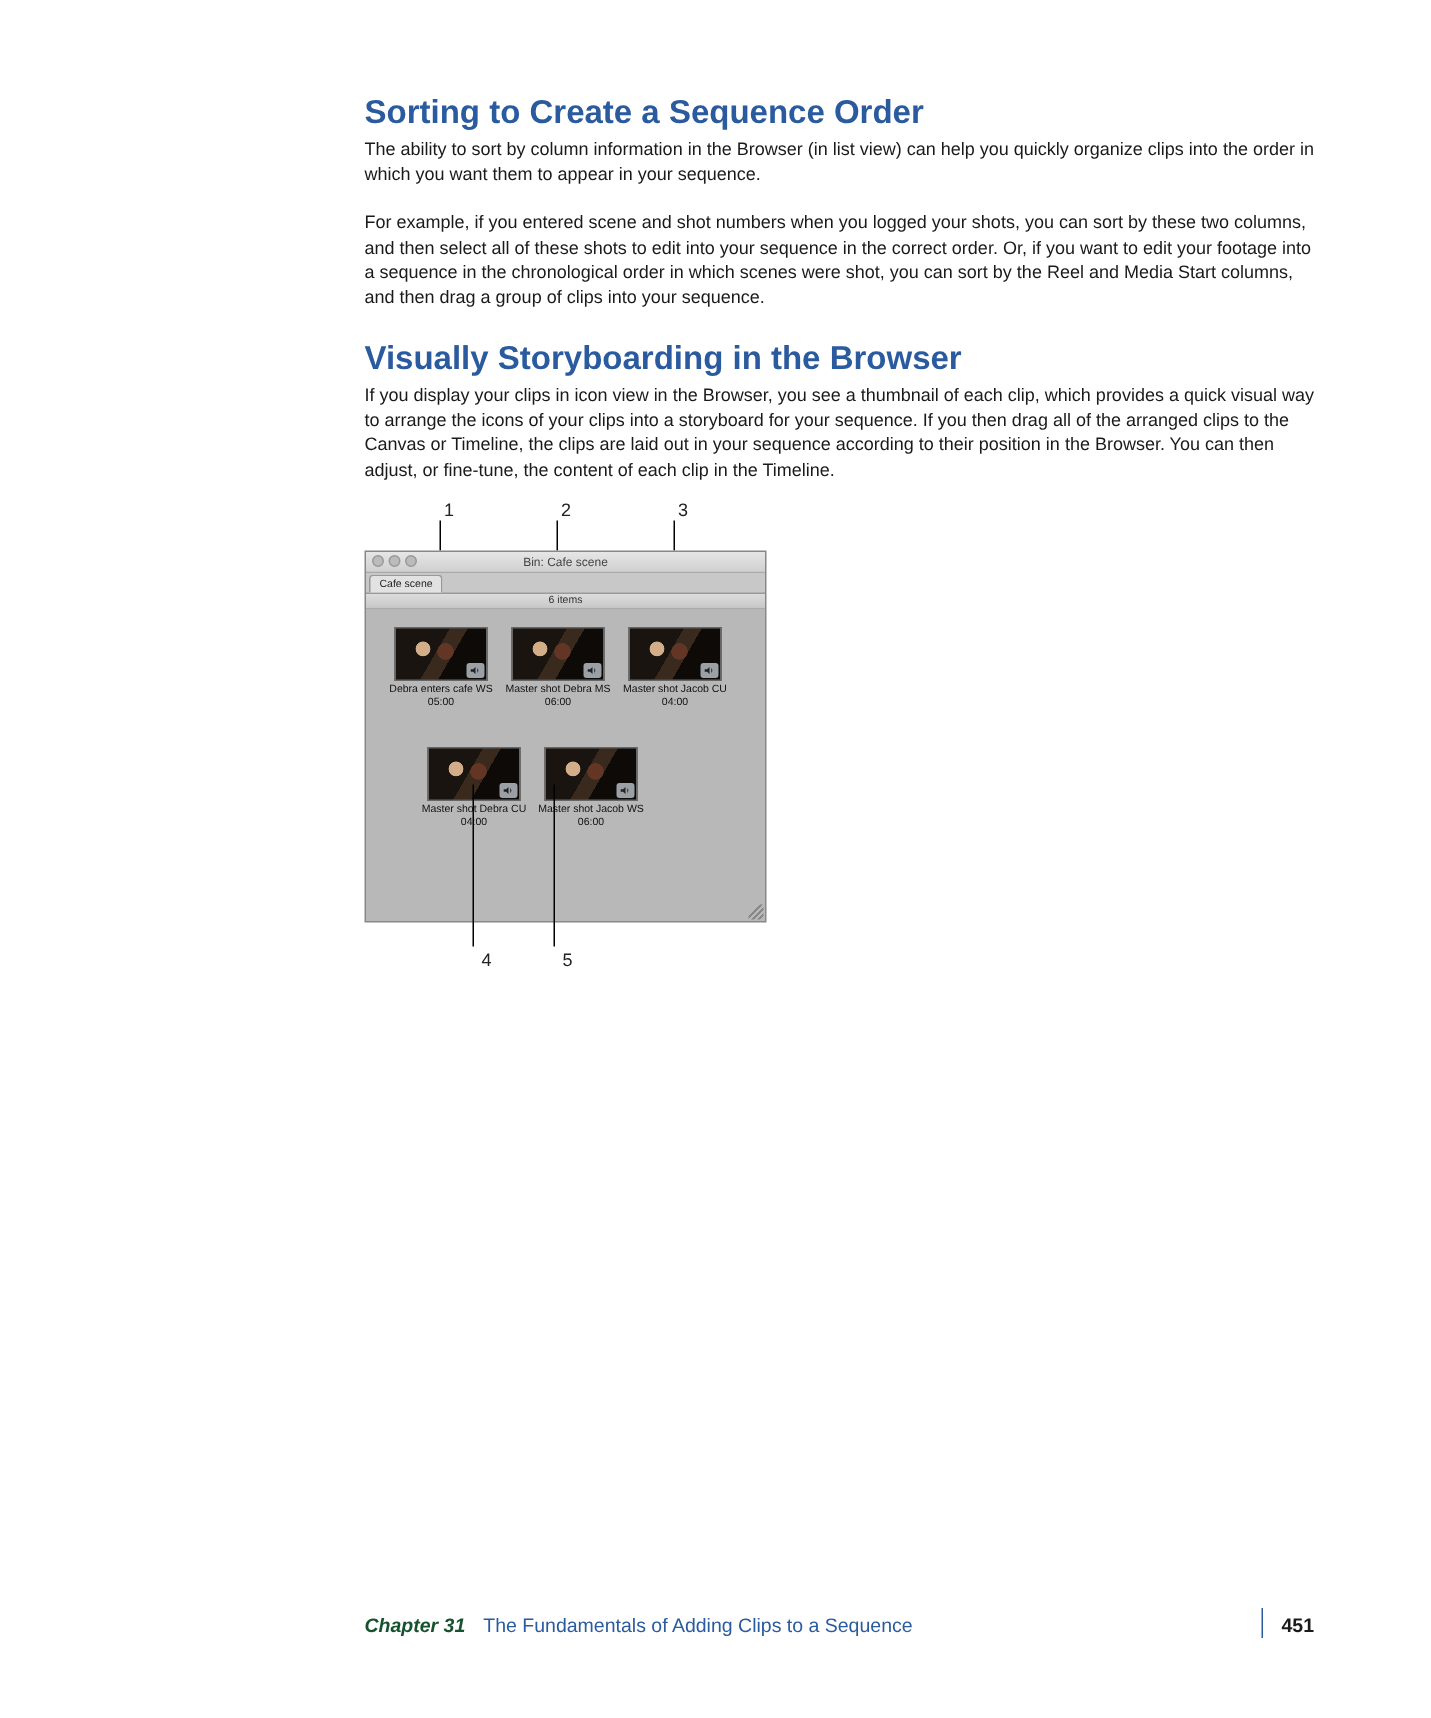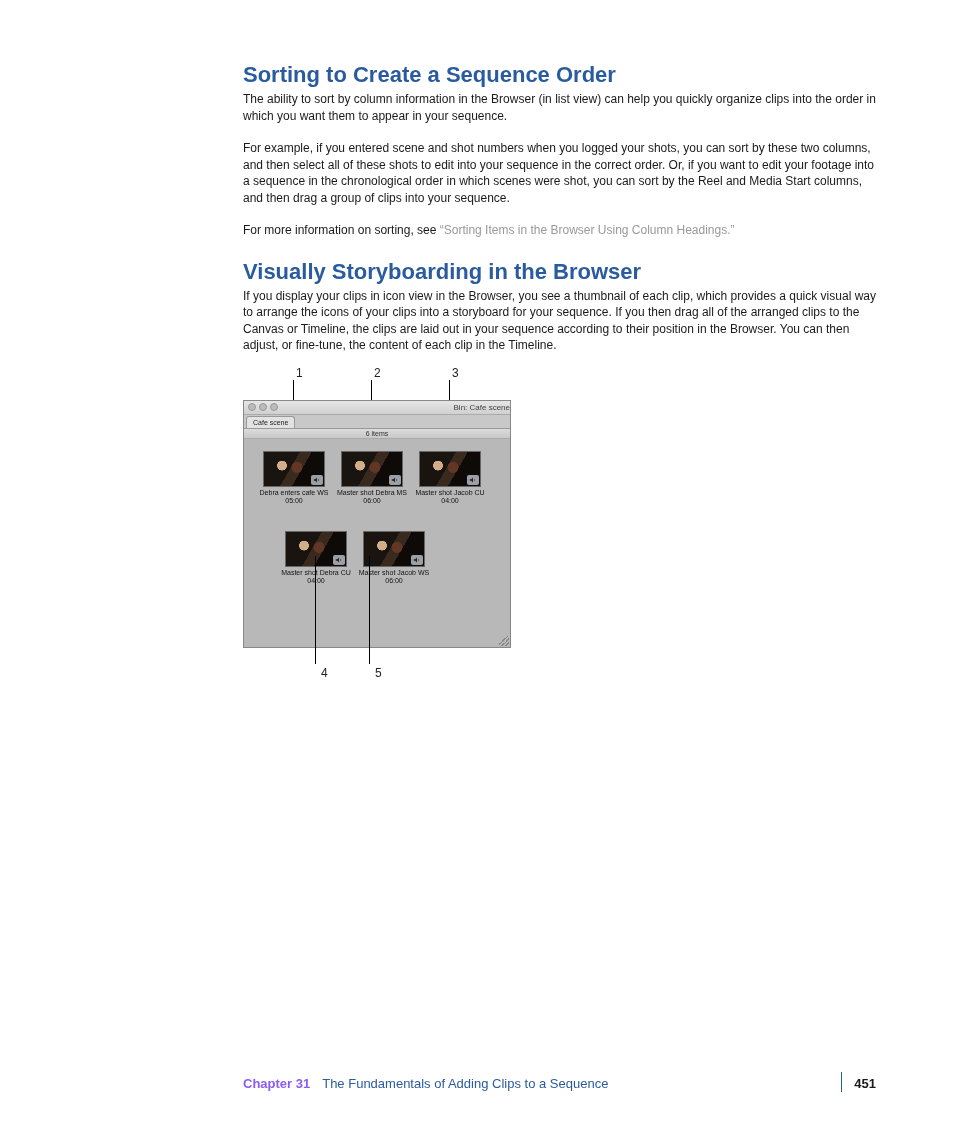--- a/index.html
+++ b/index.html
@@ -51,21 +51,21 @@
     top: 30px;
     width: 268px;
     border: 1px solid #888;
     background: #fff;
   }
   .titlebar {
     height: 14px;
     background: linear-gradient(#e6e6e6,#d0d0d0);
     border-bottom: 1px solid #aaa;
     position: relative;
-    text-align: right;
+    text-align: center;
     font-size: 8px;
     line-height: 14px;
     color: #444;
   }
   .tl-dots {
     position: absolute; left: 4px; top: 2px; display: flex; gap: 3px;
   }
   .tl-dot { width: 8px; height: 8px; border-radius: 50%; background: #bbb; border:1px solid #999; }
   .tabbar {
     height: 14px;
@@ -138,38 +138,35 @@
   .footer {
     position: absolute;
     left: 243px;
     top: 1073px;
     width: 633px;
     height: 20px;
     font-size: 13px;
     display: flex;
     align-items: center;
   }
-  .footer .chap { font-weight: 700; color: #8b5cf6; }
+  .footer .chap { font-weight: 700; color: #14532d; font-style: italic; }
   .footer .title { color: #2a5b9e; margin-left: 12px; }
   .footer .sep {
     position: absolute; right: 34px; top: -1px; height: 20px; width: 1px; background: #2a5b9e;
   }
   .footer .pnum { position: absolute; right: 0; font-weight: 700; color: #1a1a1a; text-align: right; }
 </style>
 </head>
 <body>
 
 <div class="page">
 
   <h2 class="section">Sorting to Create a Sequence Order</h2>
   <p class="body">The ability to sort by column information in the Browser (in list view) can help you quickly organize clips into the order in which you want them to appear in your sequence.</p>
   <p class="body">For example, if you entered scene and shot numbers when you logged your shots, you can sort by these two columns, and then select all of these shots to edit into your sequence in the correct order. Or, if you want to edit your footage into a sequence in the chronological order in which scenes were shot, you can sort by the Reel and Media Start columns, and then drag a group of clips into your sequence.</p>
-  <p class="body">
-    <span>For more information on sorting, see </span><span class="xref">“Sorting Items in the Browser Using Column Headings.”</span>
-  </p>
 
   <h2 class="section" style="margin-top:20px">Visually Storyboarding in the Browser</h2>
   <p class="body">If you display your clips in icon view in the Browser, you see a thumbnail of each clip, which provides a quick visual way to arrange the icons of your clips into a storyboard for your sequence. If you then drag all of the arranged clips to the Canvas or Timeline, the clips are laid out in your sequence according to their position in the Browser. You can then adjust, or fine-tune, the content of each clip in the Timeline.</p>
 
   <div class="diagram-area">
 
     <span class="callout" style="left:53px; top:-4px">1</span>
     <span class="callout" style="left:131px; top:-4px">2</span>
     <span class="callout" style="left:209px; top:-4px">3</span>
     <div class="callout-line" style="left:50px; top:10px; width:1px; height:66px"></div>

